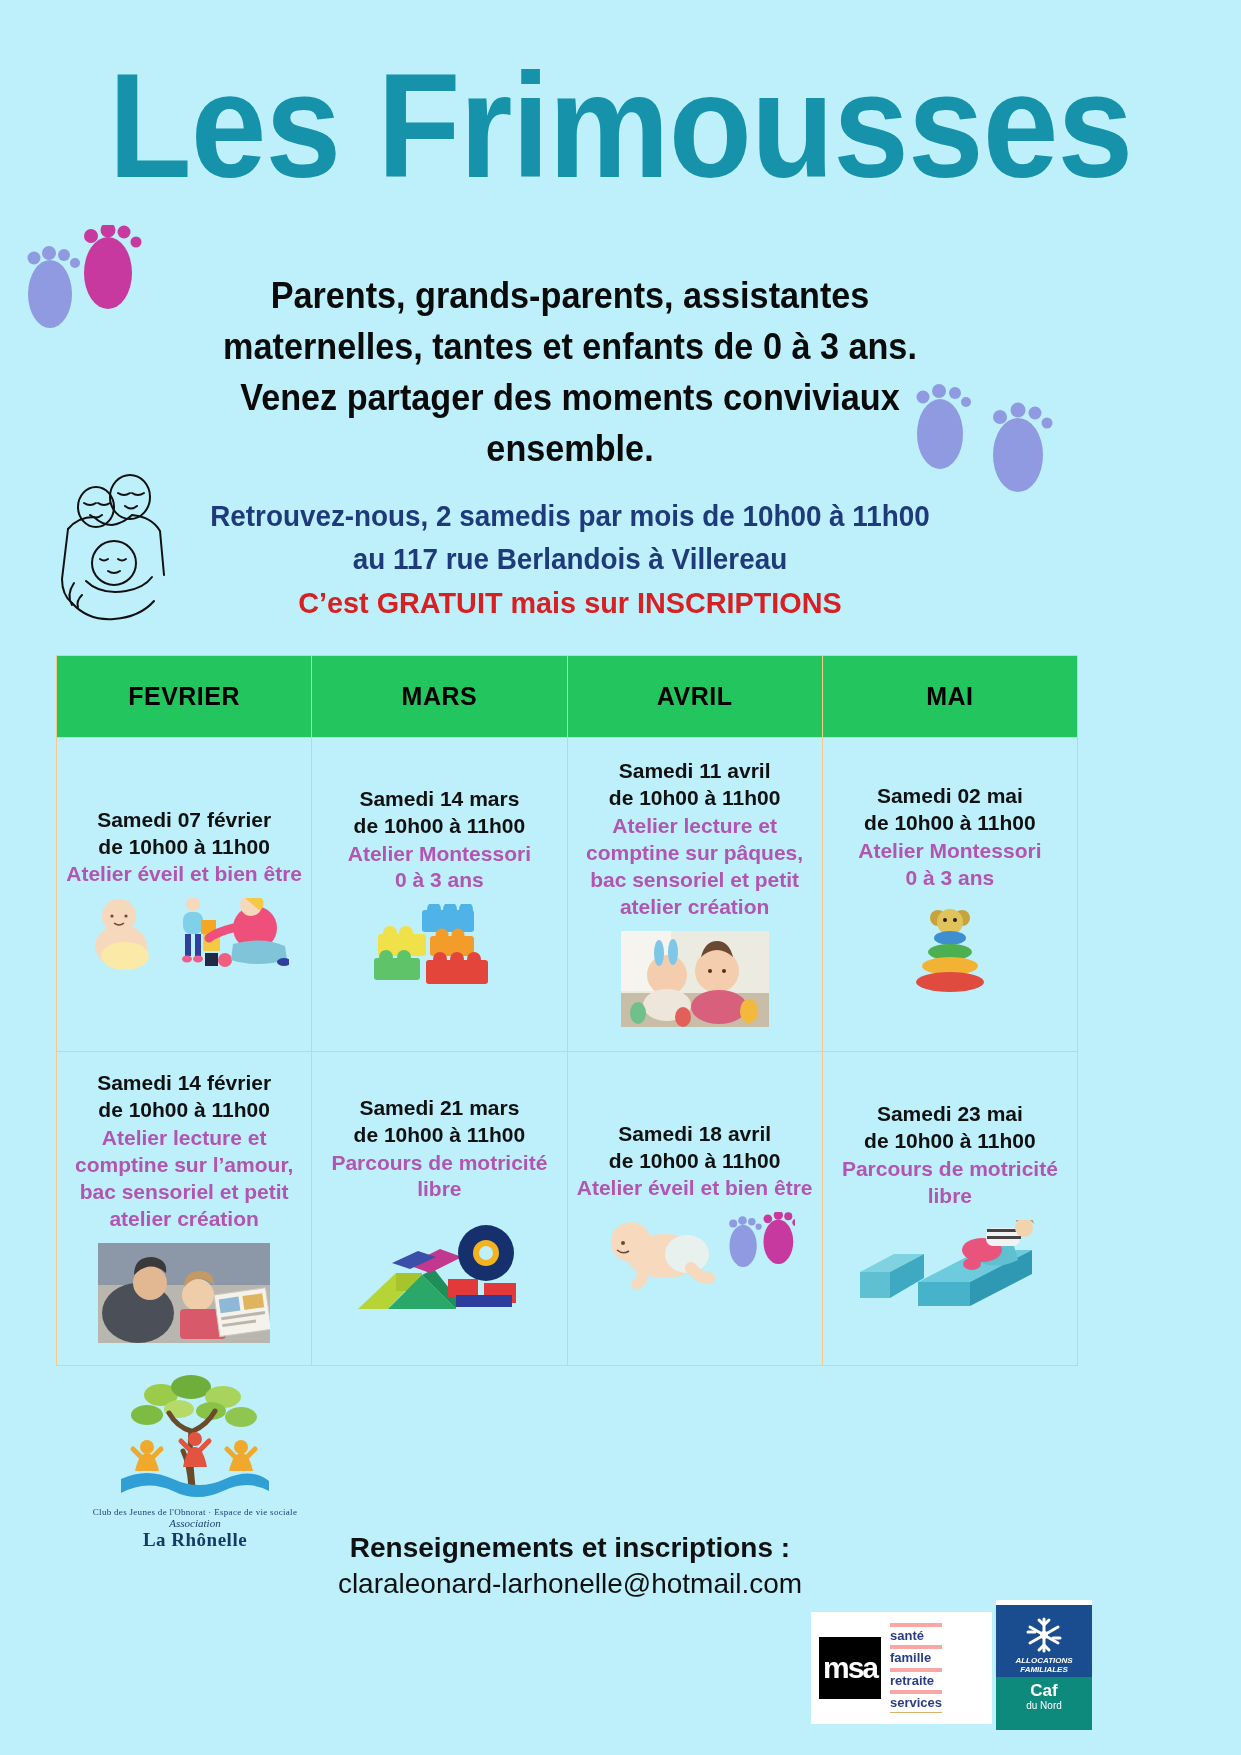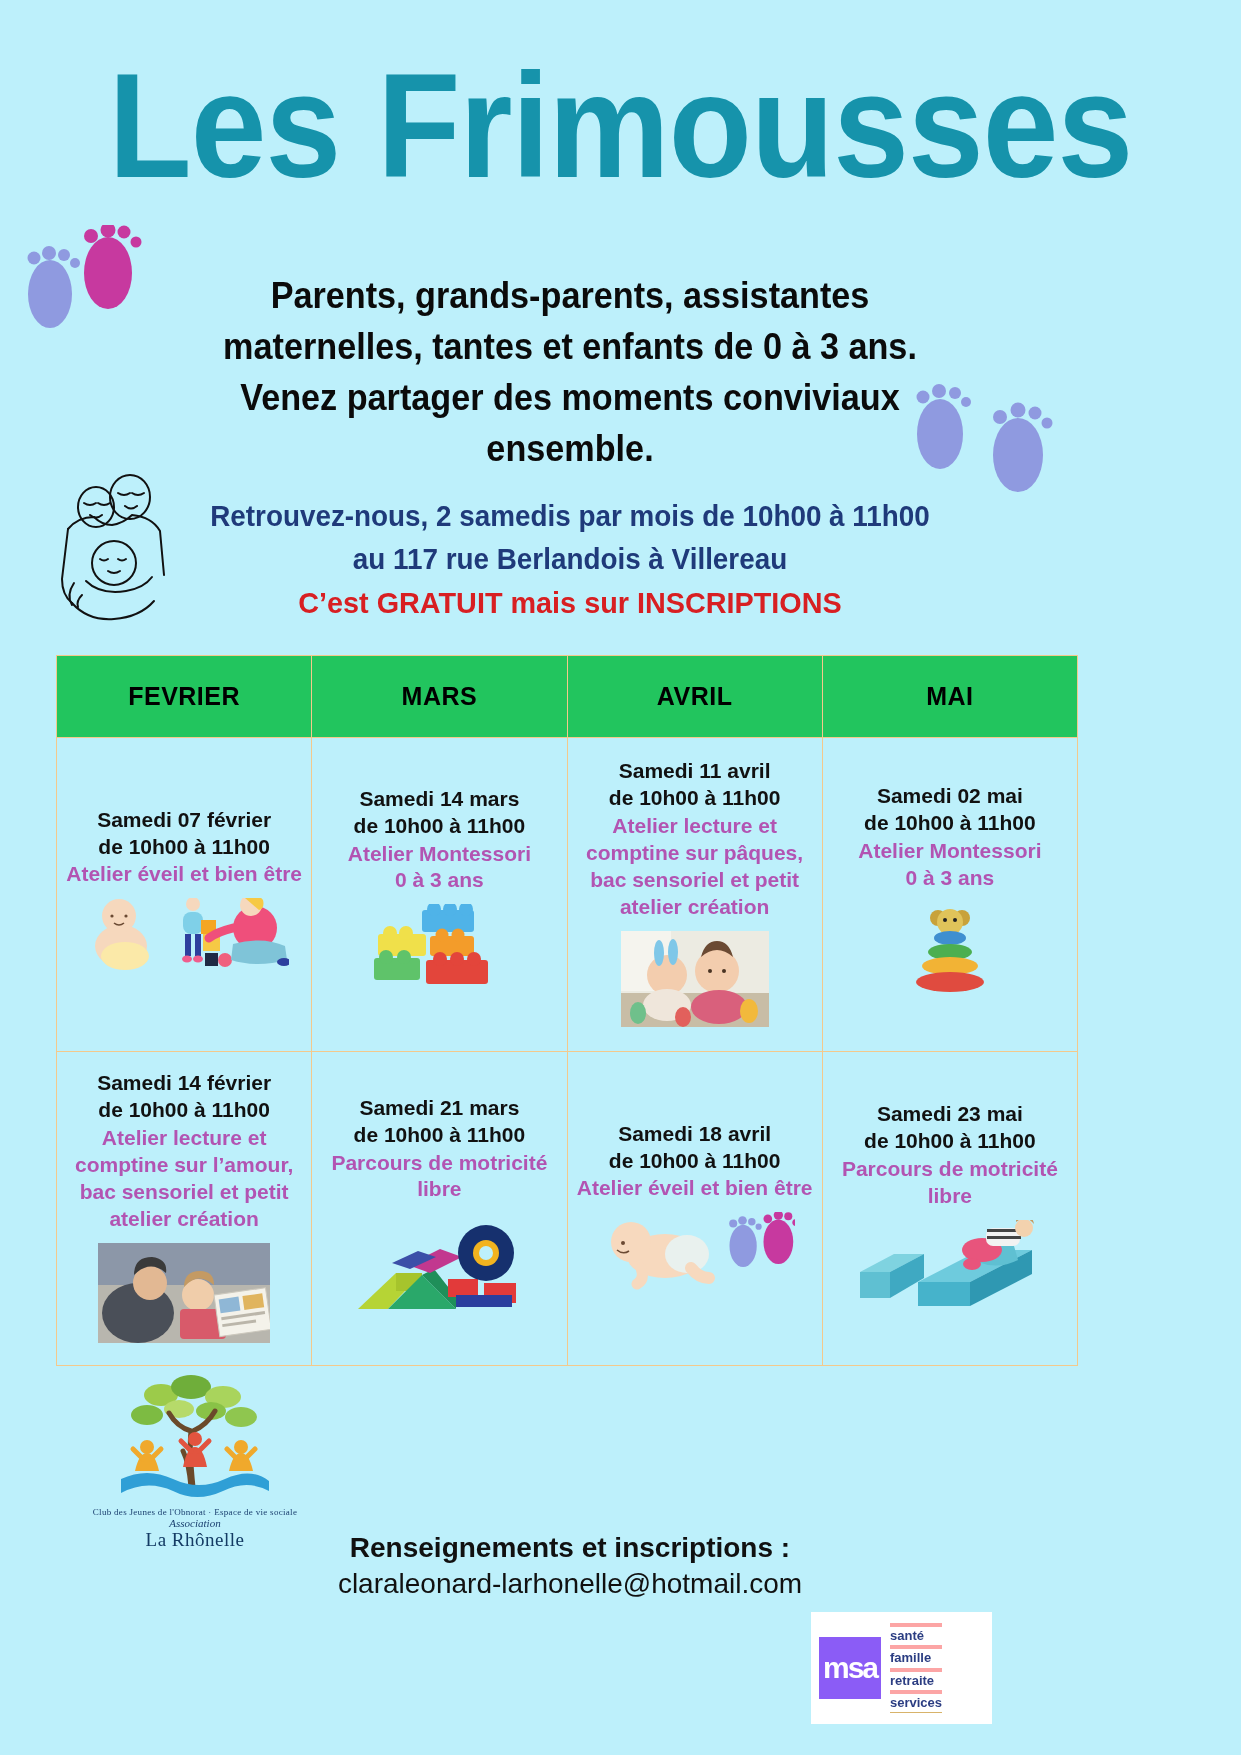--- a/index.html
+++ b/index.html
@@ -113,31 +113,31 @@
   .assoc-sub1 {
     font-family:"Liberation Serif","DejaVu Serif",serif;
     font-size:9px; color:#1a3f6f; letter-spacing:0.3px;
   }
   .assoc-sub2 {
     font-family:"Liberation Serif","DejaVu Serif",serif;
     font-size:11px; color:#1a3f6f; font-style:italic;
   }
   .assoc-name {
     font-family:"Liberation Serif","DejaVu Serif",serif;
-    font-weight:normal; font-size:19px; color:#143b64; letter-spacing:0.5px;
+    font-weight:bold; font-size:19px; color:#143b64; letter-spacing:0.5px;
   }
 
   
   .logo-msa {
     position:absolute; top:1612px; left:811px;
     width:181px; height:112px; background:#ffffff;
     display:flex; align-items:center; padding:0 8px; box-sizing:border-box;
   }
   .msa-mark {
-    width:62px; height:62px; background:#8b5cf6;
+    width:62px; height:62px; background:#000000;
     display:flex; align-items:center; justify-content:center;
     font-family:"Liberation Sans","DejaVu Sans",sans-serif;
     color:#fff; font-weight:bold; font-size:30px; letter-spacing:-2px;
   }
   .msa-words { margin-left:9px; }
   .msa-words div {
     font-family:"Liberation Sans","DejaVu Sans",sans-serif;
     font-weight:bold; font-size:13px; color:#2b3d82;
     border-top:4px solid #fca5a5; padding:1px 0 1px 0; line-height:1.25;
   }
@@ -549,14 +549,34 @@
   <div class="logo-msa">
     <div class="msa-mark">msa</div>
     <div class="msa-words">
       <div>santé</div>
       <div>famille</div>
       <div>retraite</div>
       <div>services</div>
     </div>
   </div>
 
+  <div class="logo-caf">
+    <div class="caf-top">
+      <svg class="snow" width="44" height="44" viewBox="0 0 44 44">
+        <g stroke="#fff" stroke-width="3" stroke-linecap="round">
+          <path d="M22 6 V38 M8 14 L36 30 M36 14 L8 30"></path>
+          <path d="M22 12 l-5 -5 M22 12 l5 -5 M22 32 l-5 5 M22 32 l5 5"></path>
+          <path d="M13 19 l-7 0 M31 25 l7 0"></path>
+        </g>
+        <circle cx="22" cy="22" r="4" fill="#fff"></circle>
+      </svg>
+      <div class="caf-af">
+        <div>ALLOCATIONS</div>
+        <div>FAMILIALES</div>
+      </div>
+    </div>
+    <div class="caf-bot">
+      <div class="c1">Caf</div>
+      <div class="c2">du Nord</div>
+    </div>
+  </div>
 
 </div>
 
 </body></html>

